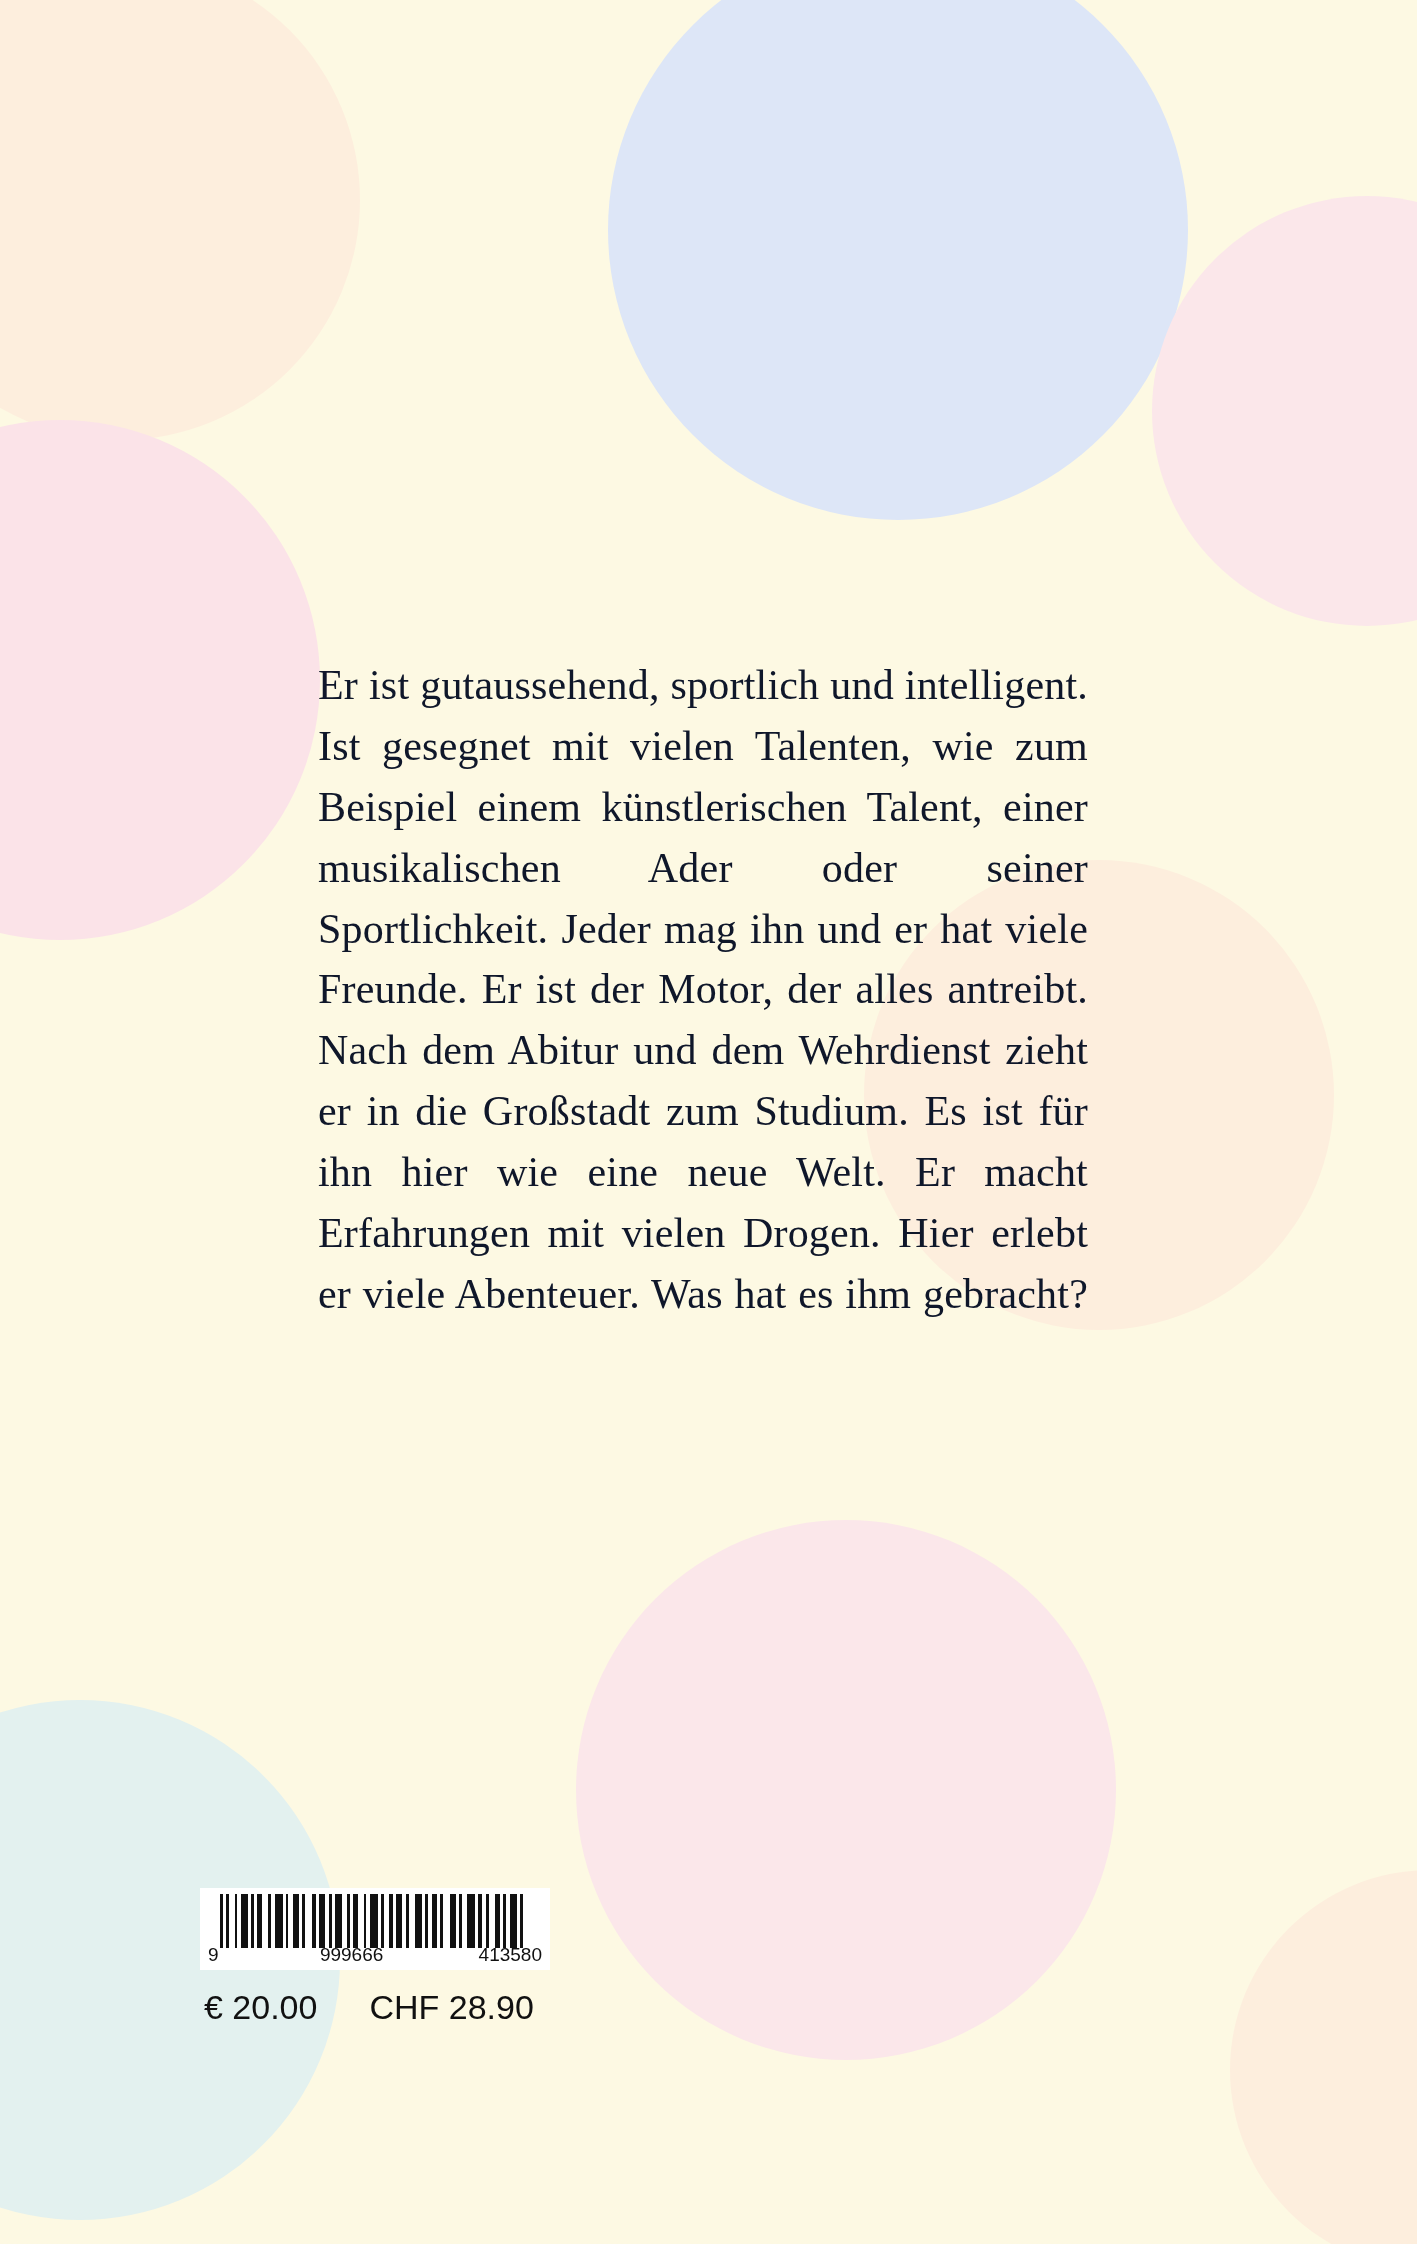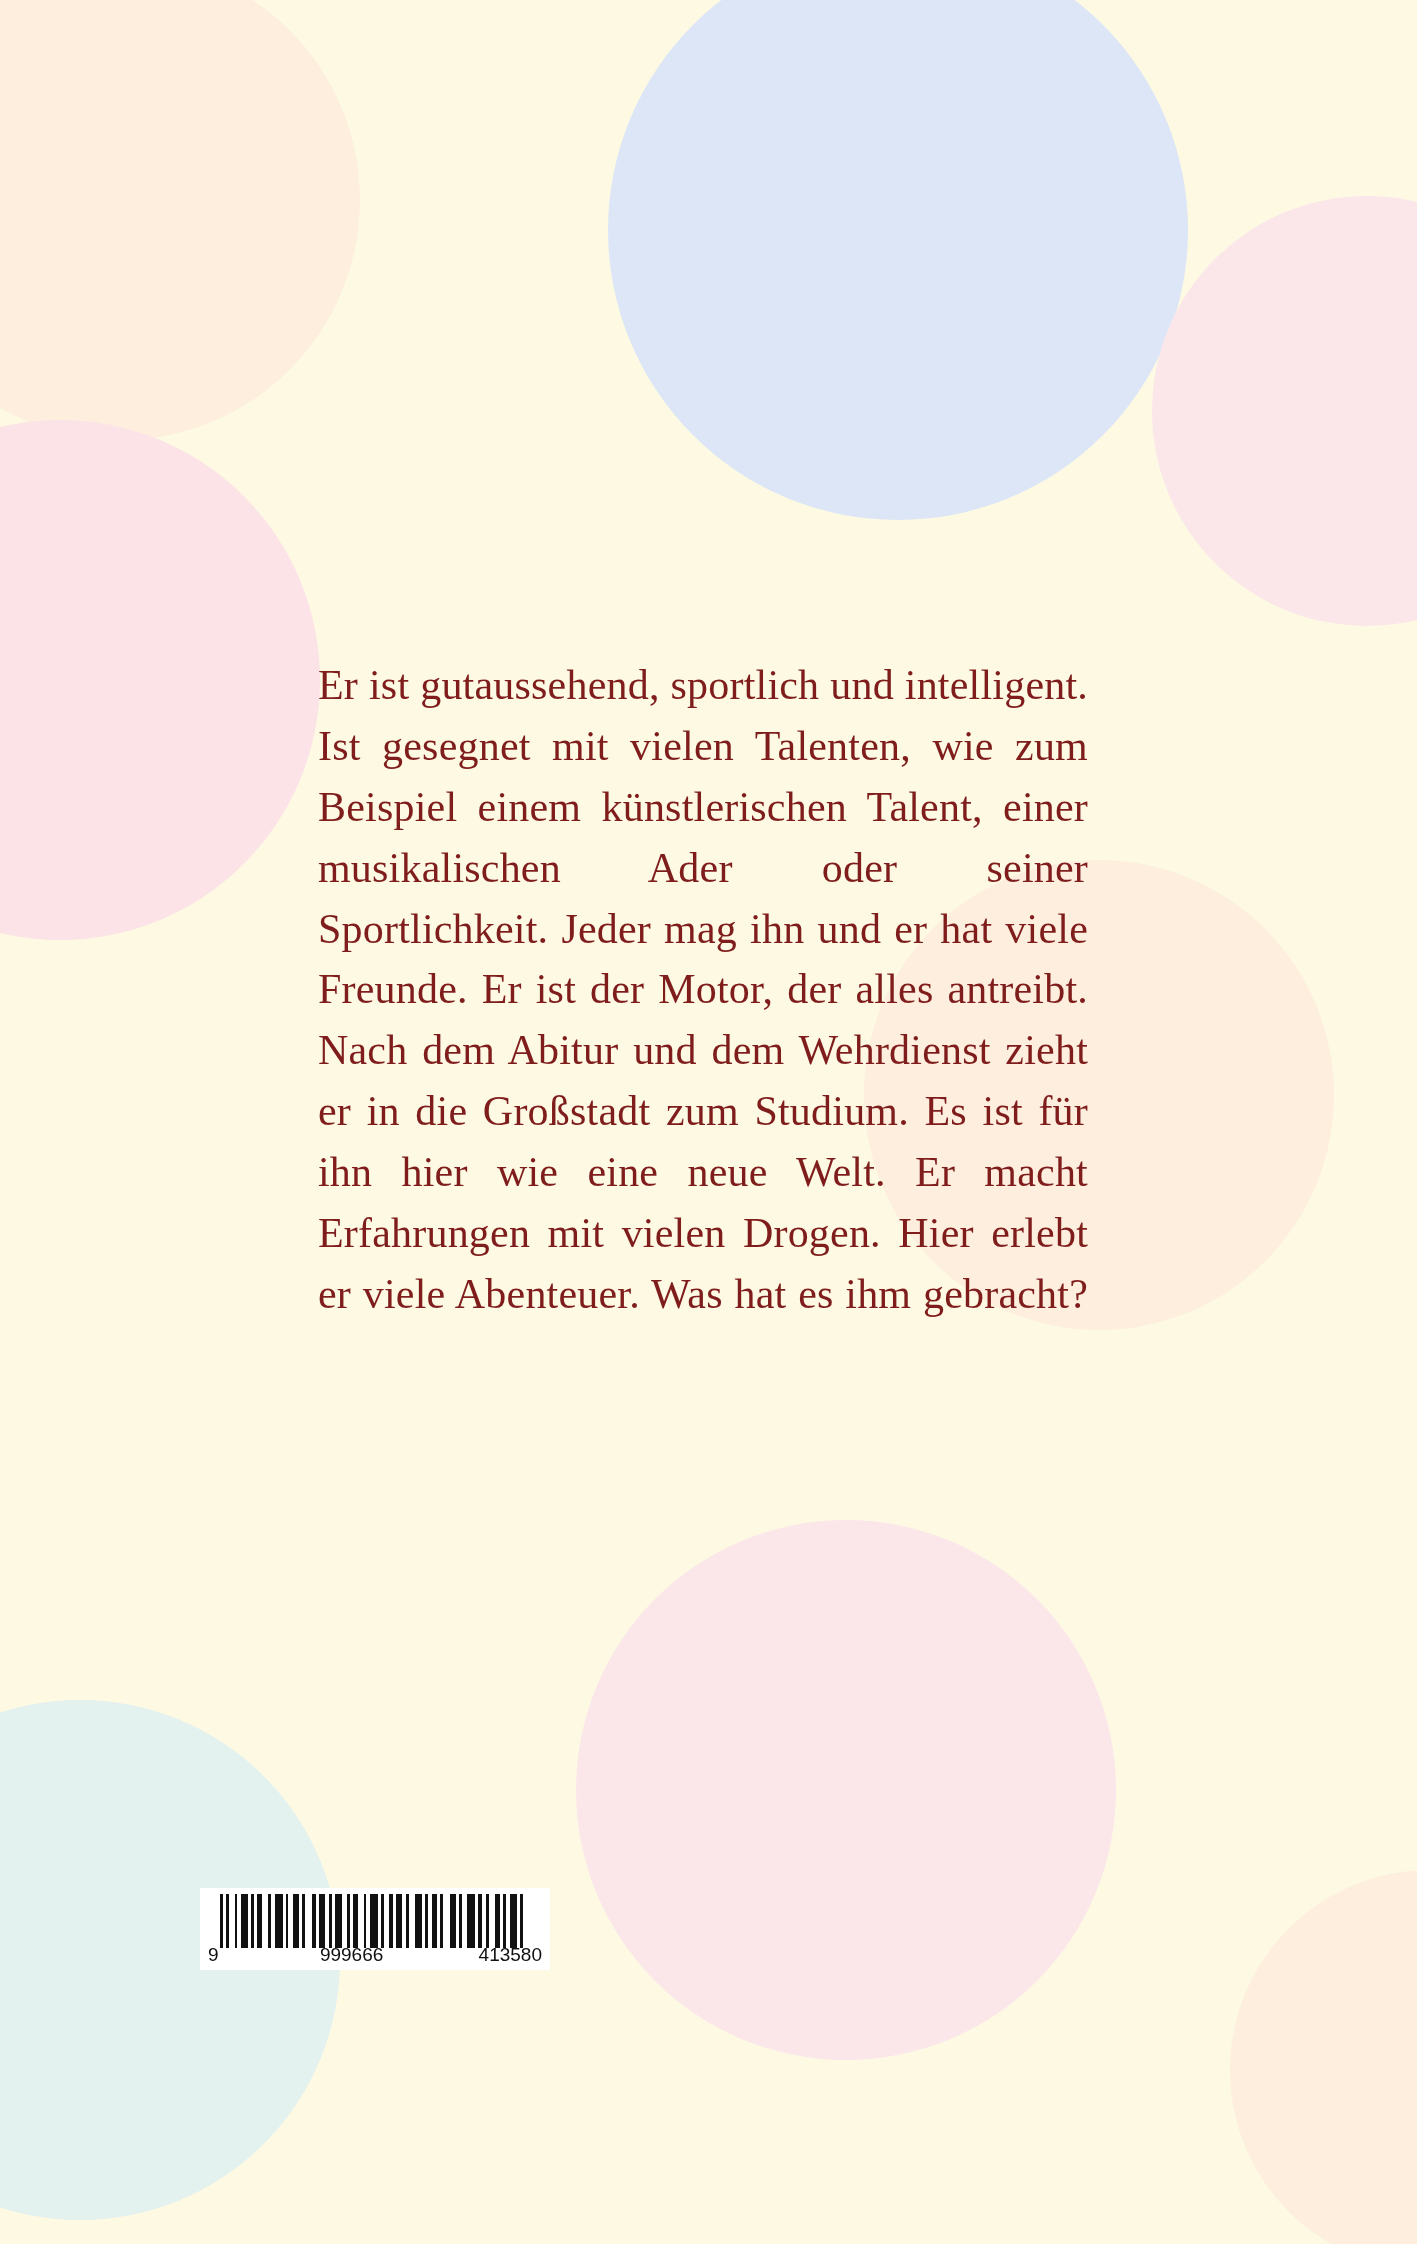--- a/index.html
+++ b/index.html
@@ -22,21 +22,21 @@
   }
   .circle {
     position: absolute;
     border-radius: 50%;
   }
   .blurb {
     position: absolute;
     left: 318px;
     top: 655px;
     width: 770px;
-    color: #7f1d1d;
+    color: #0f172a;
     font-family: "Liberation Serif", serif;
     font-size: 42px;
     line-height: 1.45;
     text-align: justify;
     text-justify: inter-word;
     letter-spacing: 0.2px;
   }
   .blurb::after {
     content: "";
     display: inline-block;
@@ -196,15 +196,19 @@
           <span style="width:3px;background:transparent"></span>
         <span style="width:3px"></span>
       </div>
       <div class="barcode-digits">
         <span class="d-lead">9</span>
         <span>999666</span>
         <span>413580</span>
       </div>
     </div>
 
+    <div class="prices">
+      <span>€ 20.00</span>
+      <span>CHF 28.90</span>
+    </div>
   </div>
 
 </div>
 
 </body></html>

